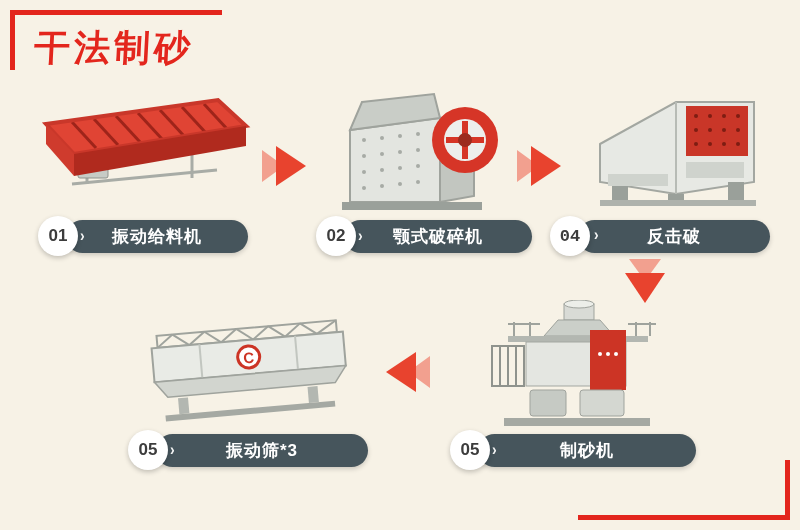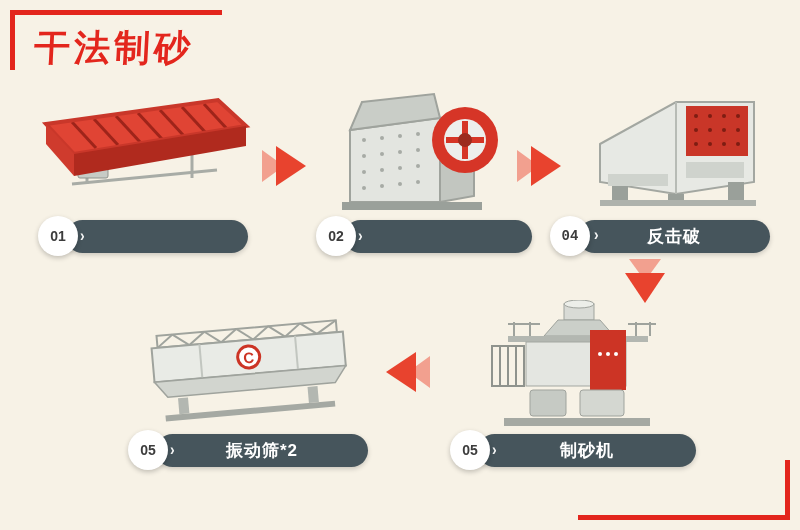--- a/index.html
+++ b/index.html
@@ -25,21 +25,21 @@
   .arrow   { position:absolute; width:46px; height:40px; }
   .arrow svg { display:block; }
   .arrow.down svg { transform:rotate(90deg); }
   .arrow.left svg { transform:rotate(180deg); }
 
   .step { position:absolute; display:flex; align-items:center; height:40px; }
   .num {
     width:40px; height:40px; border-radius:50%;
     background:#ffffff; box-shadow:0 2px 5px rgba(0,0,0,.22);
     display:flex; align-items:center; justify-content:center;
-    font-weight:bold; font-size:14px; color:#3c3c3c;
+    font-weight:bold; font-size:17px; color:#3c3c3c;
     position:relative; z-index:2;
   }
   .pill {
     margin-left:-12px; height:33px; background:#46555c;
     border-radius:17px; color:#ffffff;
     display:flex; align-items:center; justify-content:center;
     font-size:17px; font-weight:bold; letter-spacing:1px;
     box-shadow:0 2px 5px rgba(0,0,0,.18);
     position:relative; padding:0 14px;
   }
@@ -234,27 +234,29 @@
     <svg width="46" height="40" viewBox="0 0 46 40">
       <polygon points="2,4 24,20 2,36" fill="#f2a08f"></polygon>
       <polygon points="16,0 46,20 16,40" fill="#e8432e"></polygon>
     </svg>
   </div>
 
   <div class="step" style="left:38px; top:216px;">
     <div class="num">01</div>
     <div class="pill" style="width:182px;">
       <span class="chev">›</span>
+      <span>振动给料机</span>
     </div>
   </div>
 
   <div class="step" style="left:316px; top:216px;">
     <div class="num">02</div>
     <div class="pill" style="width:188px;">
       <span class="chev">›</span>
+      <span>颚式破碎机</span>
     </div>
   </div>
 
   <div class="step" style="left:550px; top:216px;font-family:Liberation Mono, monospace;">
     <div class="num">04</div>
     <div class="pill" style="width:192px;">
       <span class="chev">›</span>
       <span>反击破</span>
     </div>
   </div>
@@ -264,17 +266,17 @@
     <div class="pill" style="width:218px;">
       <span class="chev">›</span>
       <span>制砂机</span>
     </div>
   </div>
 
   <div class="step" style="left:128px; top:430px;">
     <div class="num">05</div>
     <div class="pill" style="width:212px;">
       <span class="chev">›</span>
-      <span>振动筛*2</span>
+      <span>振动筛*3</span>
     </div>
   </div>
 
 </div>
 
 </body></html>

